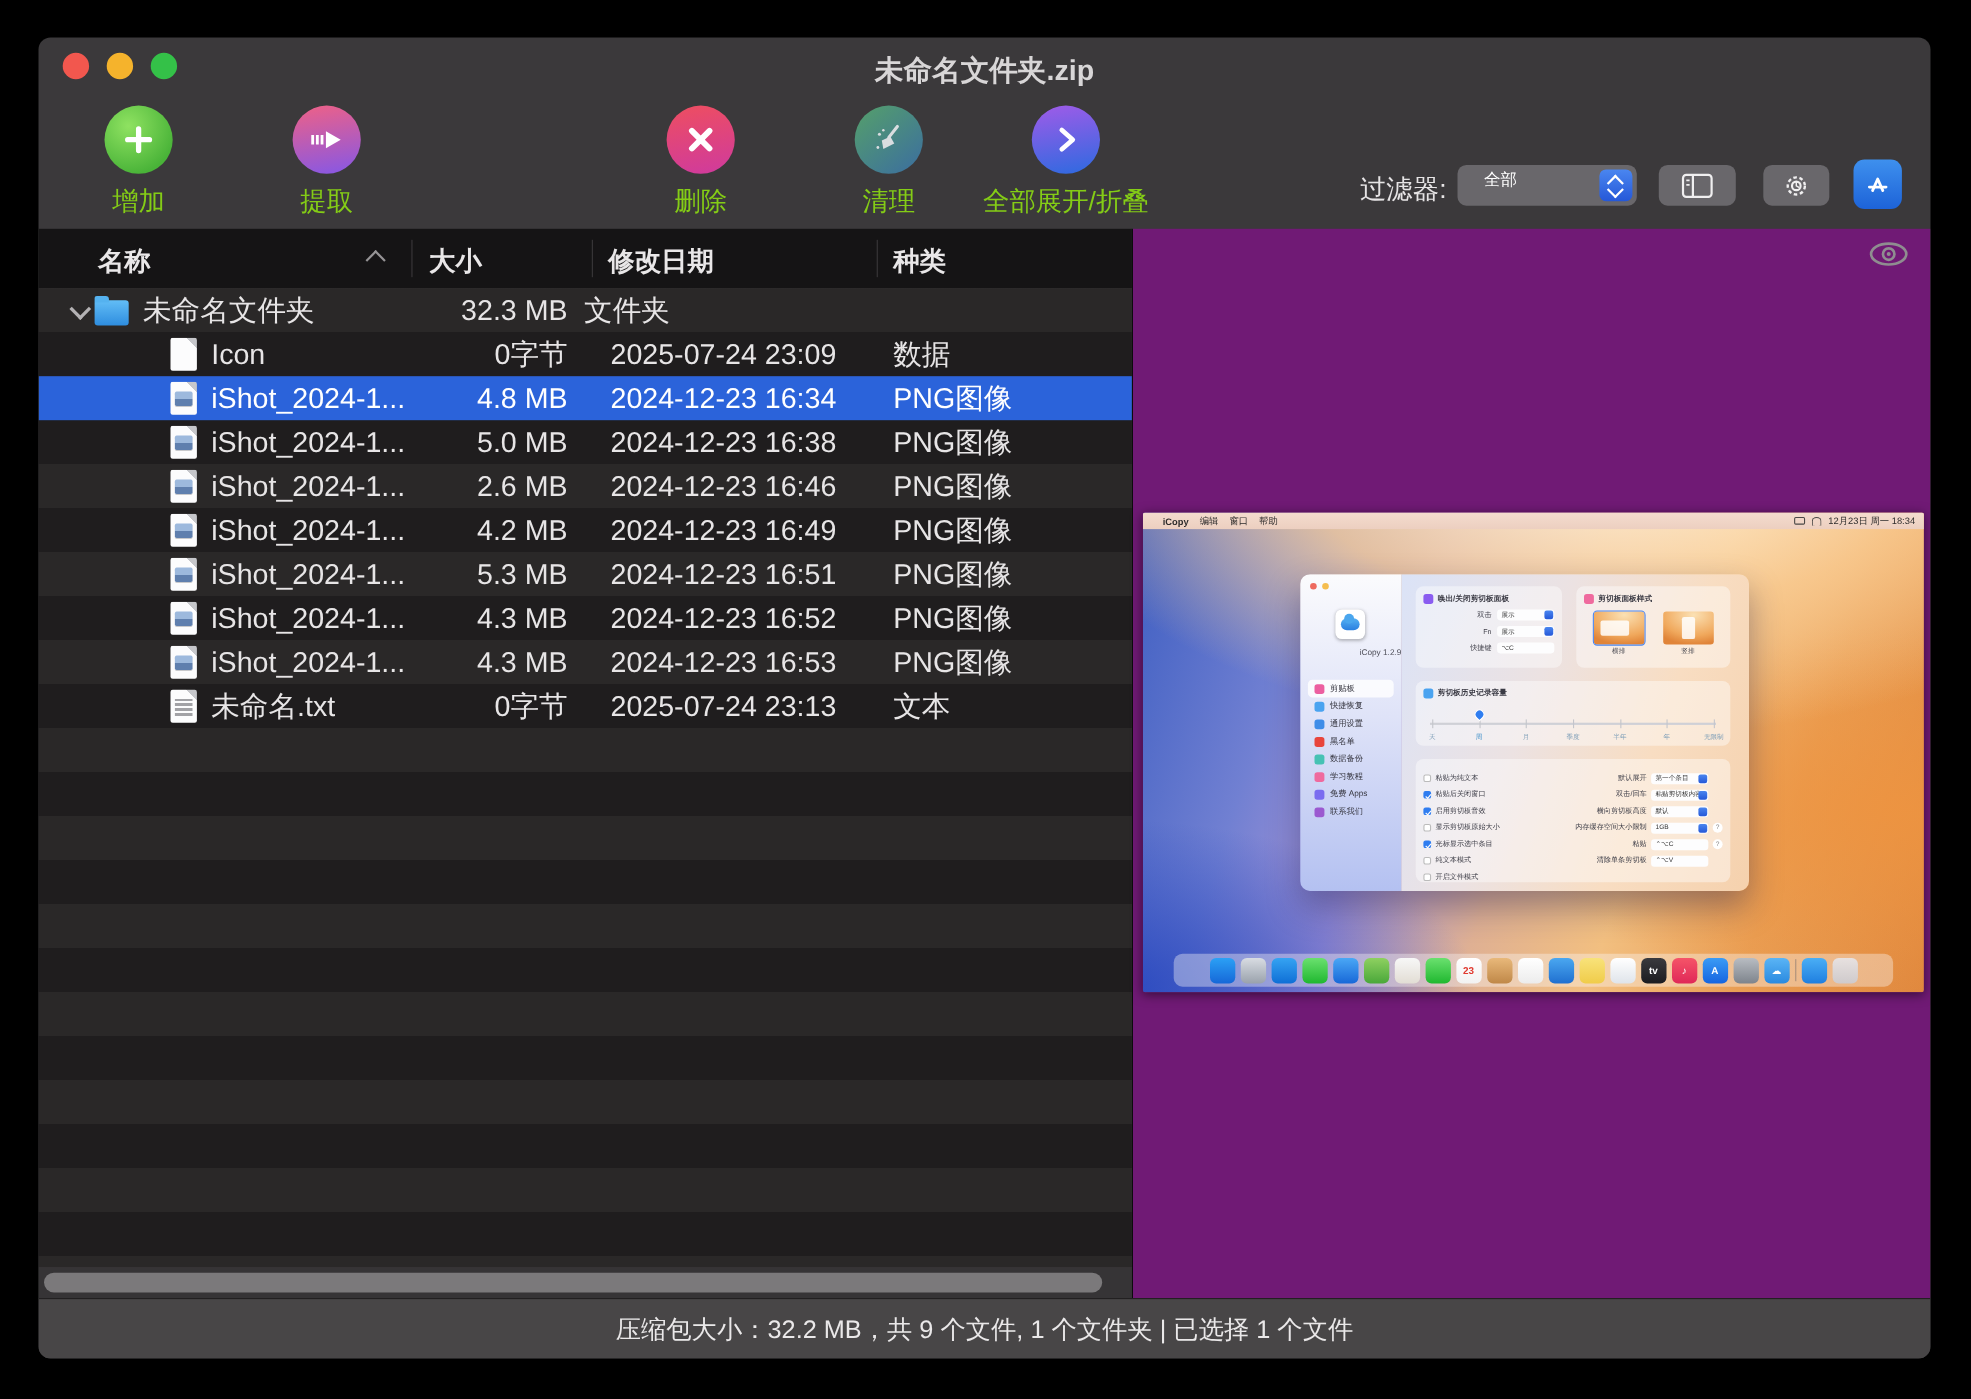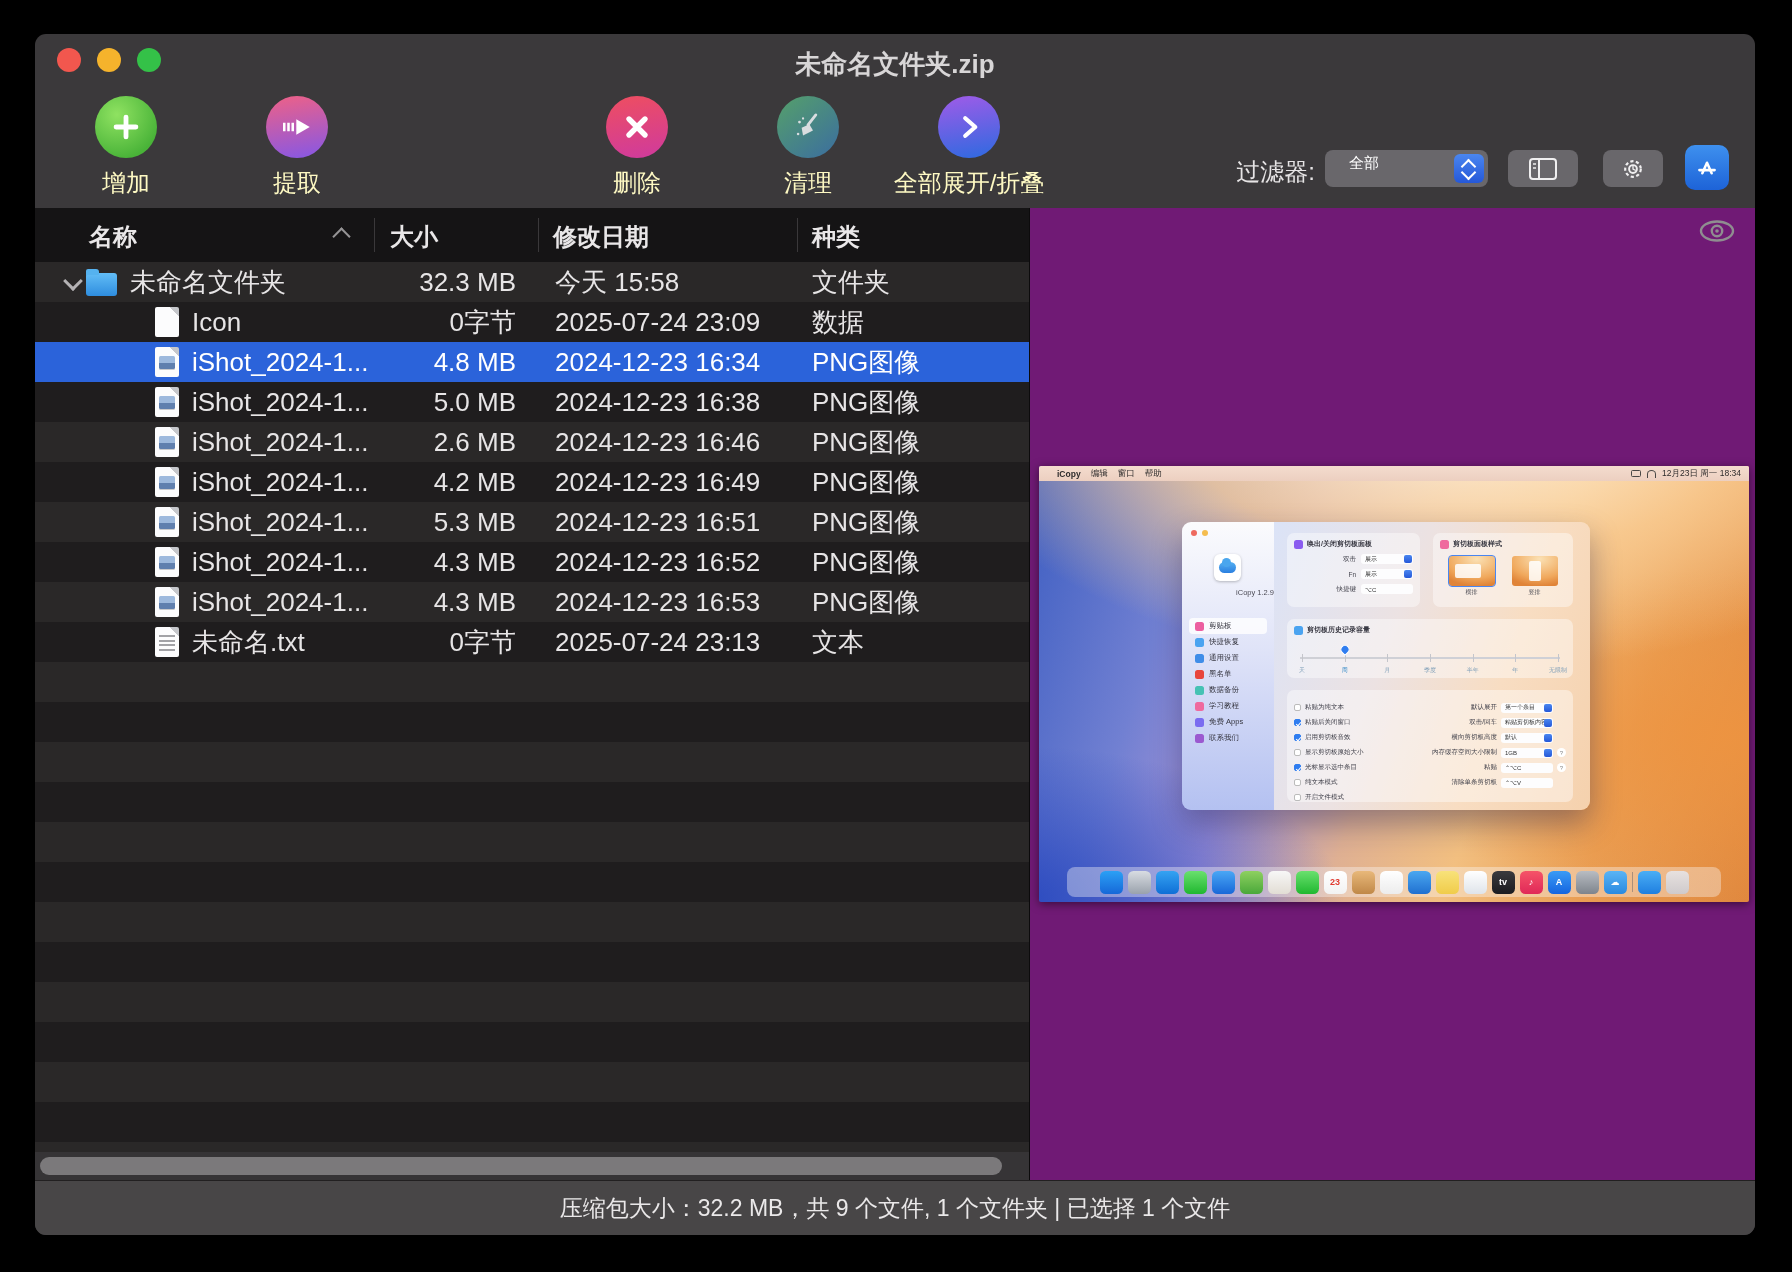--- a/index.html
+++ b/index.html
@@ -16,21 +16,21 @@
   .light { width:24px; height:24px; border-radius:50%; }
   .light.red{ background:#f2574e; } .light.yellow{ background:#f5b32c; } .light.green{ background:#34c148; }
   .win-title { position:absolute; left:0; right:0; top:13px; text-align:center;
                font-size:26px; font-weight:700; color:#d8d6d7; }
 
   
   .toolbar { height:124px; position:relative; flex:0 0 auto; }
   .tb-item { position:absolute; top:12px; width:150px; text-align:center; cursor:default; }
   .tb-circle { width:62px; height:62px; border-radius:50%; margin:0 auto;
                display:flex; align-items:center; justify-content:center; }
-  .tb-label { margin-top:9px; font-size:24px; color:#fef9c3; white-space:nowrap; }
+  .tb-label { margin-top:9px; font-size:24px; color:#84cc16; white-space:nowrap; }
   .g-add    { background:radial-gradient(circle at 35% 30%, #8fe261, #49b338 75%); }
   .g-extract{ background:linear-gradient(170deg, #ef6186, #8557e6); }
   .g-unzip  { background:linear-gradient(180deg, #f7c244, #ef8a20); }
   .g-delete { background:linear-gradient(170deg, #ee4e60, #cf3a9e); }
   .g-clean  { background:linear-gradient(140deg, #55a06a, #3b6da0); }
   .g-expand { background:linear-gradient(170deg, #a05be8, #2d6ae0); }
 
   .filter-label { position:absolute; left:1060px; width:220px; top:72px; text-align:right;
                   font-size:24px; color:#e6e4e5; }
   .filter-select { position:absolute; left:1290px; top:66px; width:163px; height:37px;
@@ -288,21 +288,20 @@
       <div class="rows">
 
           <div class="row">
             <div class="c-name">
               <div class="disc open"></div>
 
               <div class="fi icon-folder"></div>
               <div class="name-label">未命名文件夹</div>
             </div>
             <div class="c-size">32.3 MB</div>
-            <div class="c-date">今天 15:58</div>
             <div class="c-kind">文件夹</div>
           </div>
 
           <div class="row">
             <div class="c-name">
               <div class="disc"></div>
               <div class="spacer" style="display: block;"></div>
               <div class="fi icon-blank"></div>
               <div class="name-label">Icon</div>
             </div>

